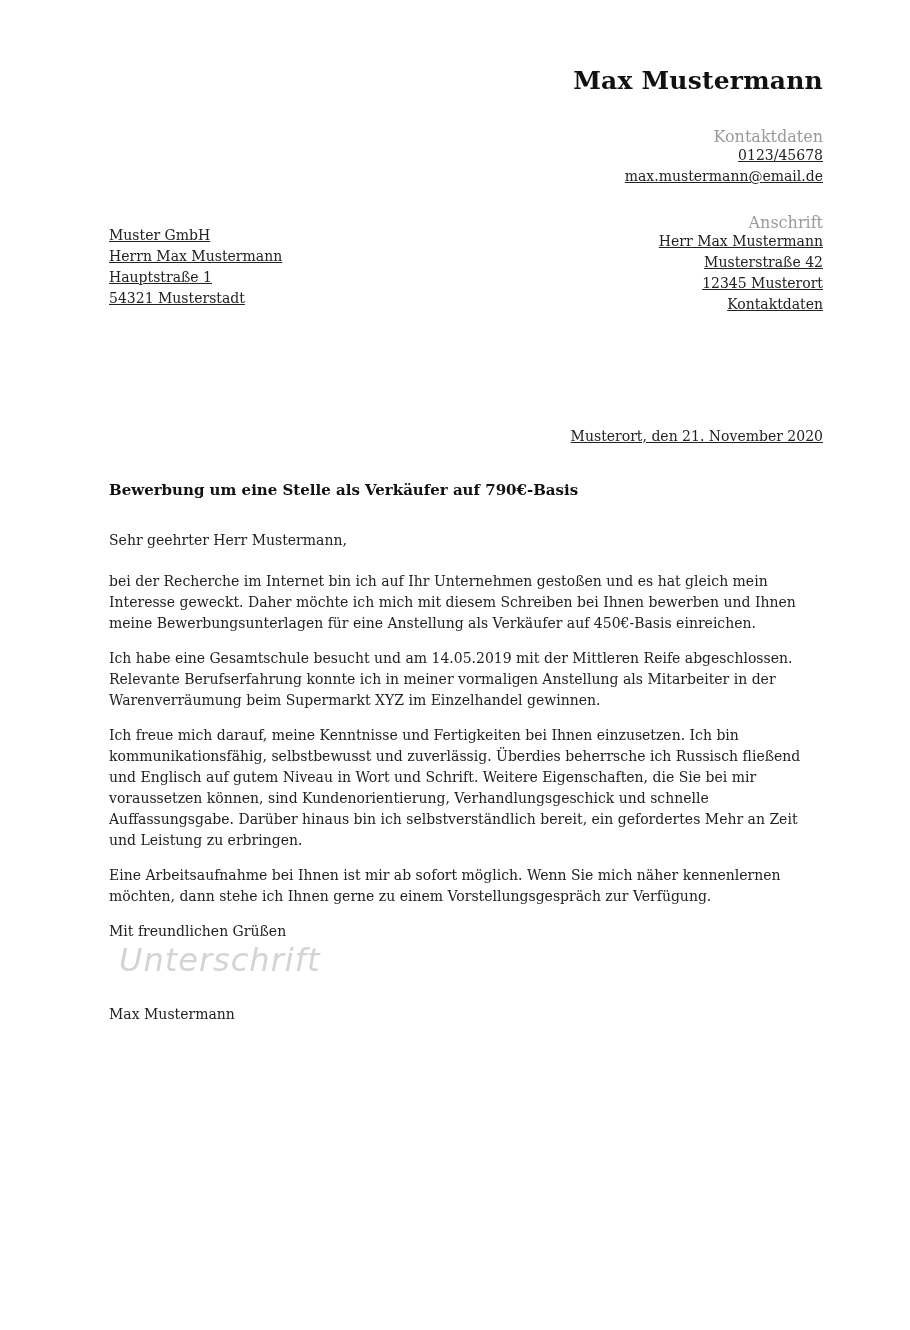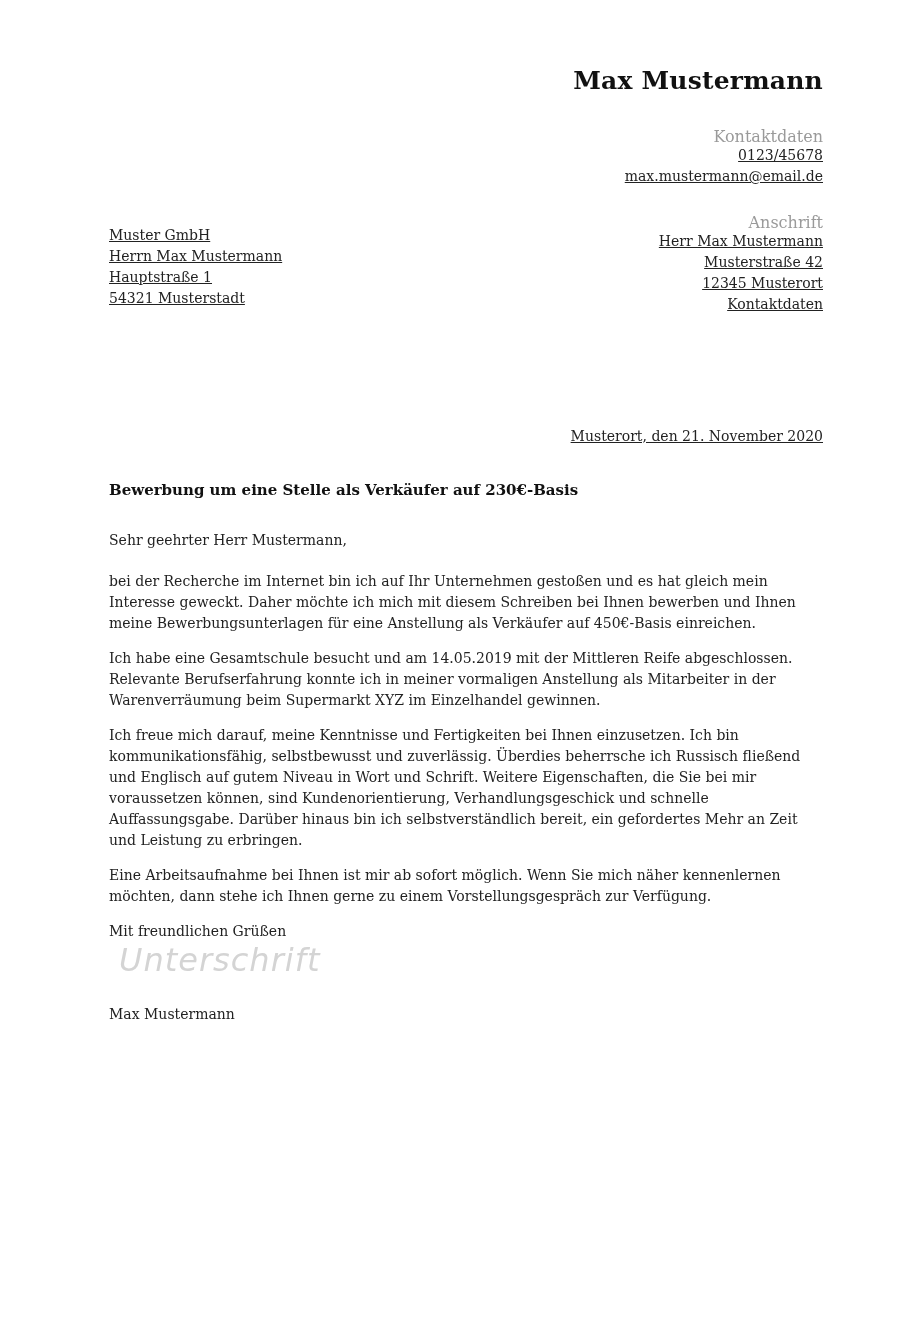--- a/index.html
+++ b/index.html
@@ -44,21 +44,21 @@
 
   <div class="abs recipient">
     <div class="line">Muster GmbH</div>
     <div class="line">Herrn Max Mustermann</div>
     <div class="line">Hauptstraße 1</div>
     <div class="line">54321 Musterstadt</div>
   </div>
 
   <div class="abs right line date">Musterort, den 21. November 2020</div>
 
-  <div class="abs subject">Bewerbung um eine Stelle als Verkäufer auf 230€-Basis</div>
+  <div class="abs subject">Bewerbung um eine Stelle als Verkäufer auf 790€-Basis</div>
 
   <div class="abs body">
     <p class="salutation">Sehr geehrter Herr Mustermann,</p>
     <p>bei der Recherche im Internet bin ich auf Ihr Unternehmen gestoßen und es hat gleich mein Interesse geweckt. Daher möchte ich mich mit diesem Schreiben bei Ihnen bewerben und Ihnen meine Bewerbungsunterlagen für eine Anstellung als Verkäufer auf 450€-Basis einreichen.</p>
     <p>Ich habe eine Gesamtschule besucht und am 14.05.2019 mit der Mittleren Reife abgeschlossen. Relevante Berufserfahrung konnte ich in meiner vormaligen Anstellung als Mitarbeiter in der Warenverräumung beim Supermarkt XYZ im Einzelhandel gewinnen.</p>
     <p>Ich freue mich darauf, meine Kenntnisse und Fertigkeiten bei Ihnen einzusetzen. Ich bin kommunikationsfähig, selbstbewusst und zuverlässig. Überdies beherrsche ich Russisch fließend und Englisch auf gutem Niveau in Wort und Schrift. Weitere Eigenschaften, die Sie bei mir voraussetzen können, sind Kundenorientierung, Verhandlungsgeschick und schnelle Auffassungsgabe. Darüber hinaus bin ich selbstverständlich bereit, ein gefordertes Mehr an Zeit und Leistung zu erbringen.</p>
     <p>Eine Arbeitsaufnahme bei Ihnen ist mir ab sofort möglich. Wenn Sie mich näher kennenlernen möchten, dann stehe ich Ihnen gerne zu einem Vorstellungsgespräch zur Verfügung.</p>
     <p style="margin-bottom:6px;">Mit freundlichen Grüßen</p>
     <div class="sig-area">
       <span class="signature">Unterschrift</span>

